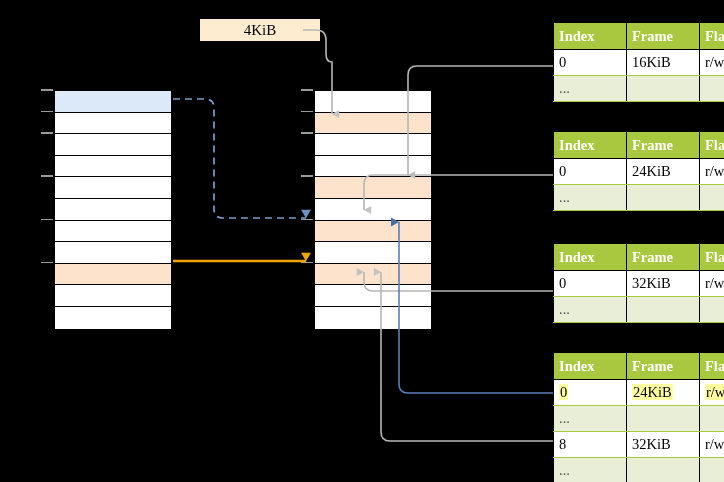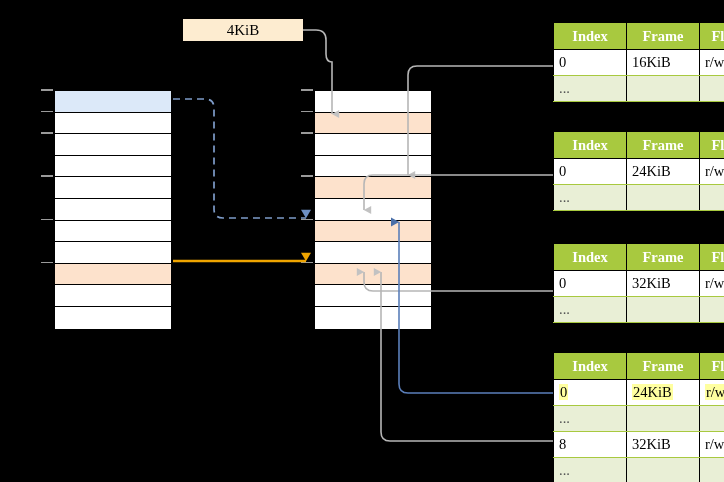--- a/index.html
+++ b/index.html
@@ -35,34 +35,35 @@
 
   .label-box{
     position:absolute;
     box-sizing:border-box;
     background:#fdecd0;
     color:#000;
     font-size:15px;
     line-height:22px;
     text-align:center;
     height:22px;
+    margin-left:17px;
   }
 
   table.pt{
     position:absolute;
     border-collapse:collapse;
     table-layout:fixed;
     font-size:14.5px;
     background:#fff;
   }
   table.pt th{
     background:#a8c93f;
     color:#fff;
     font-weight:bold;
-    text-align:center;
+    text-align:left;
     padding:2px 5px;
     border:1.5px solid #000;
     height:22px;
     white-space:nowrap;
   }
   table.pt td{
     background:#fff;
     color:#000;
     text-align:left;
     padding:1px 5px;

